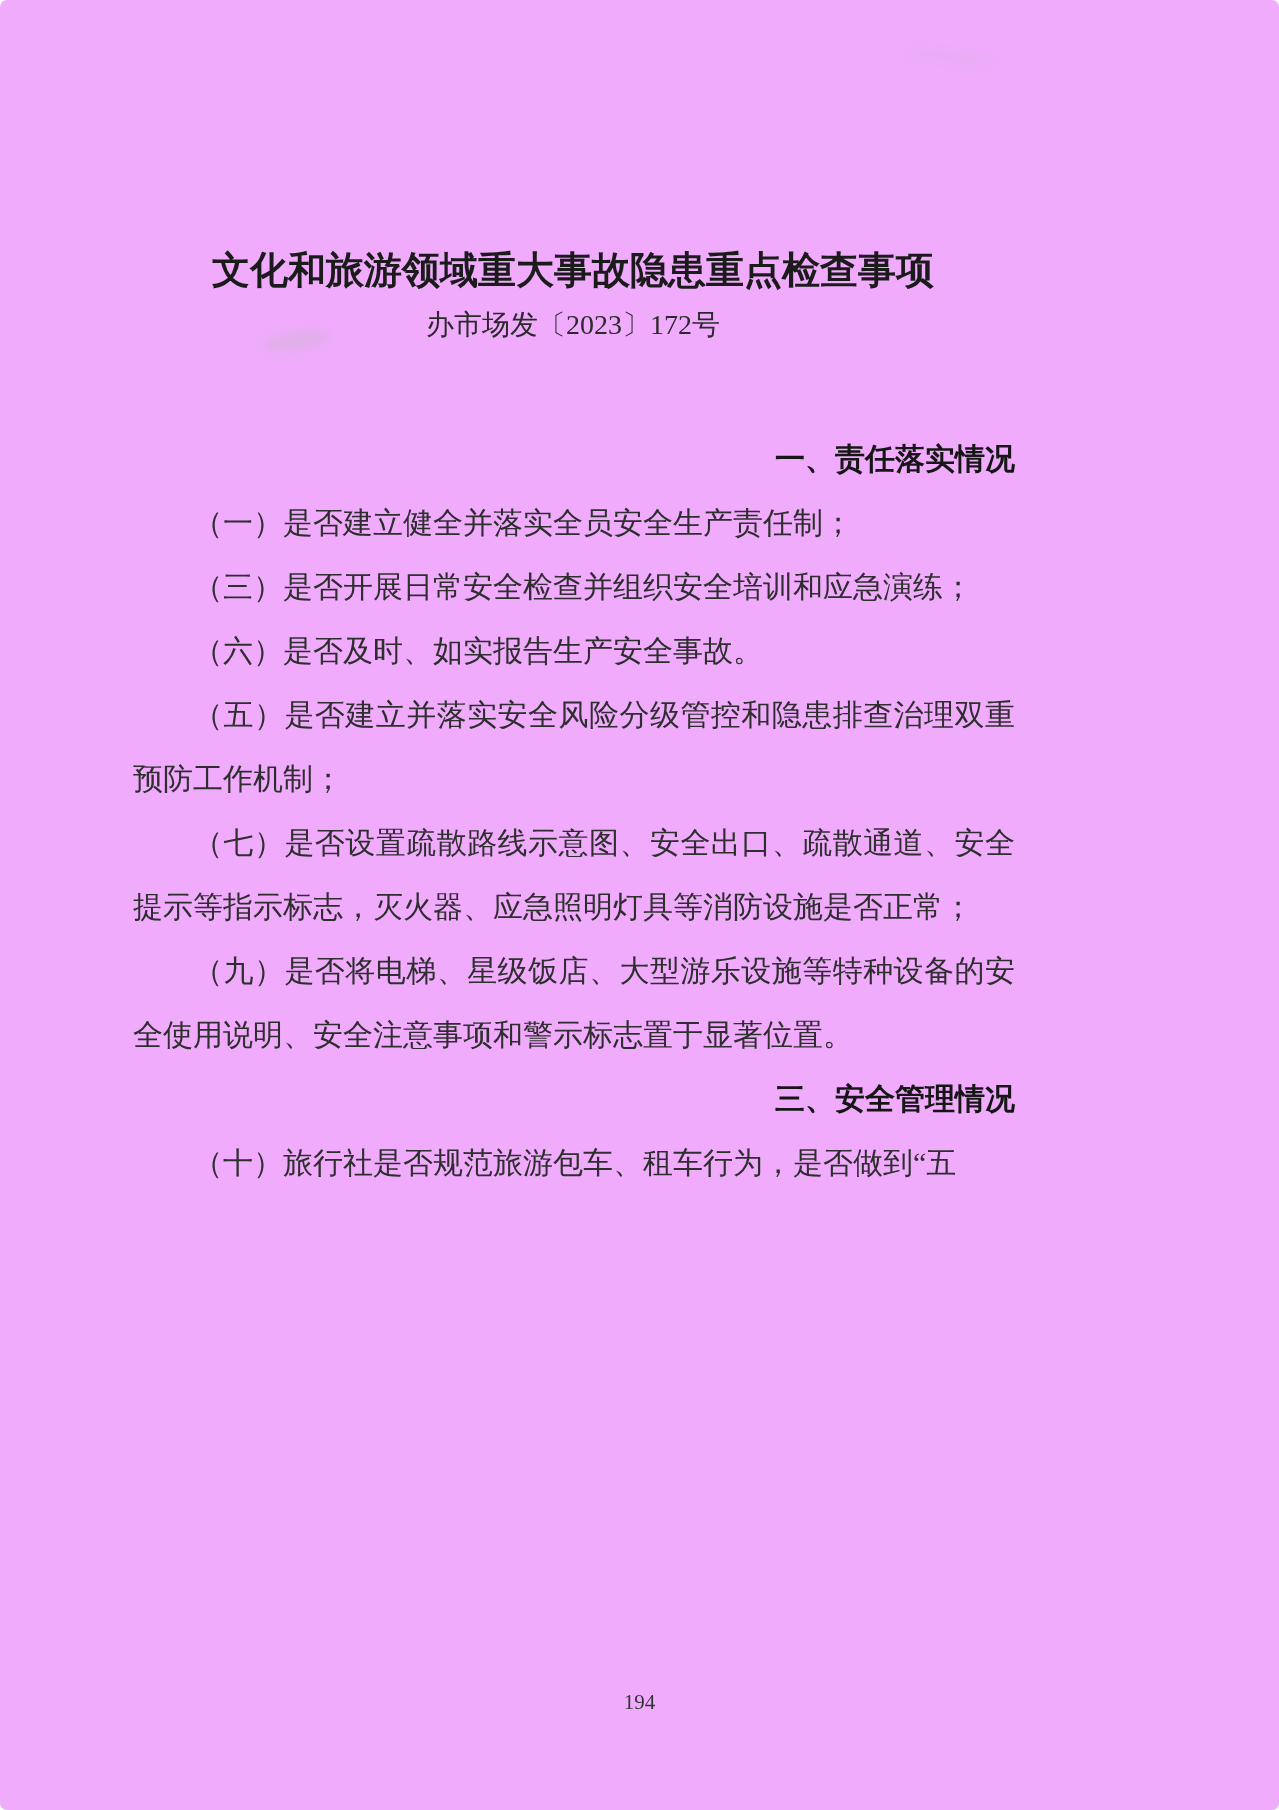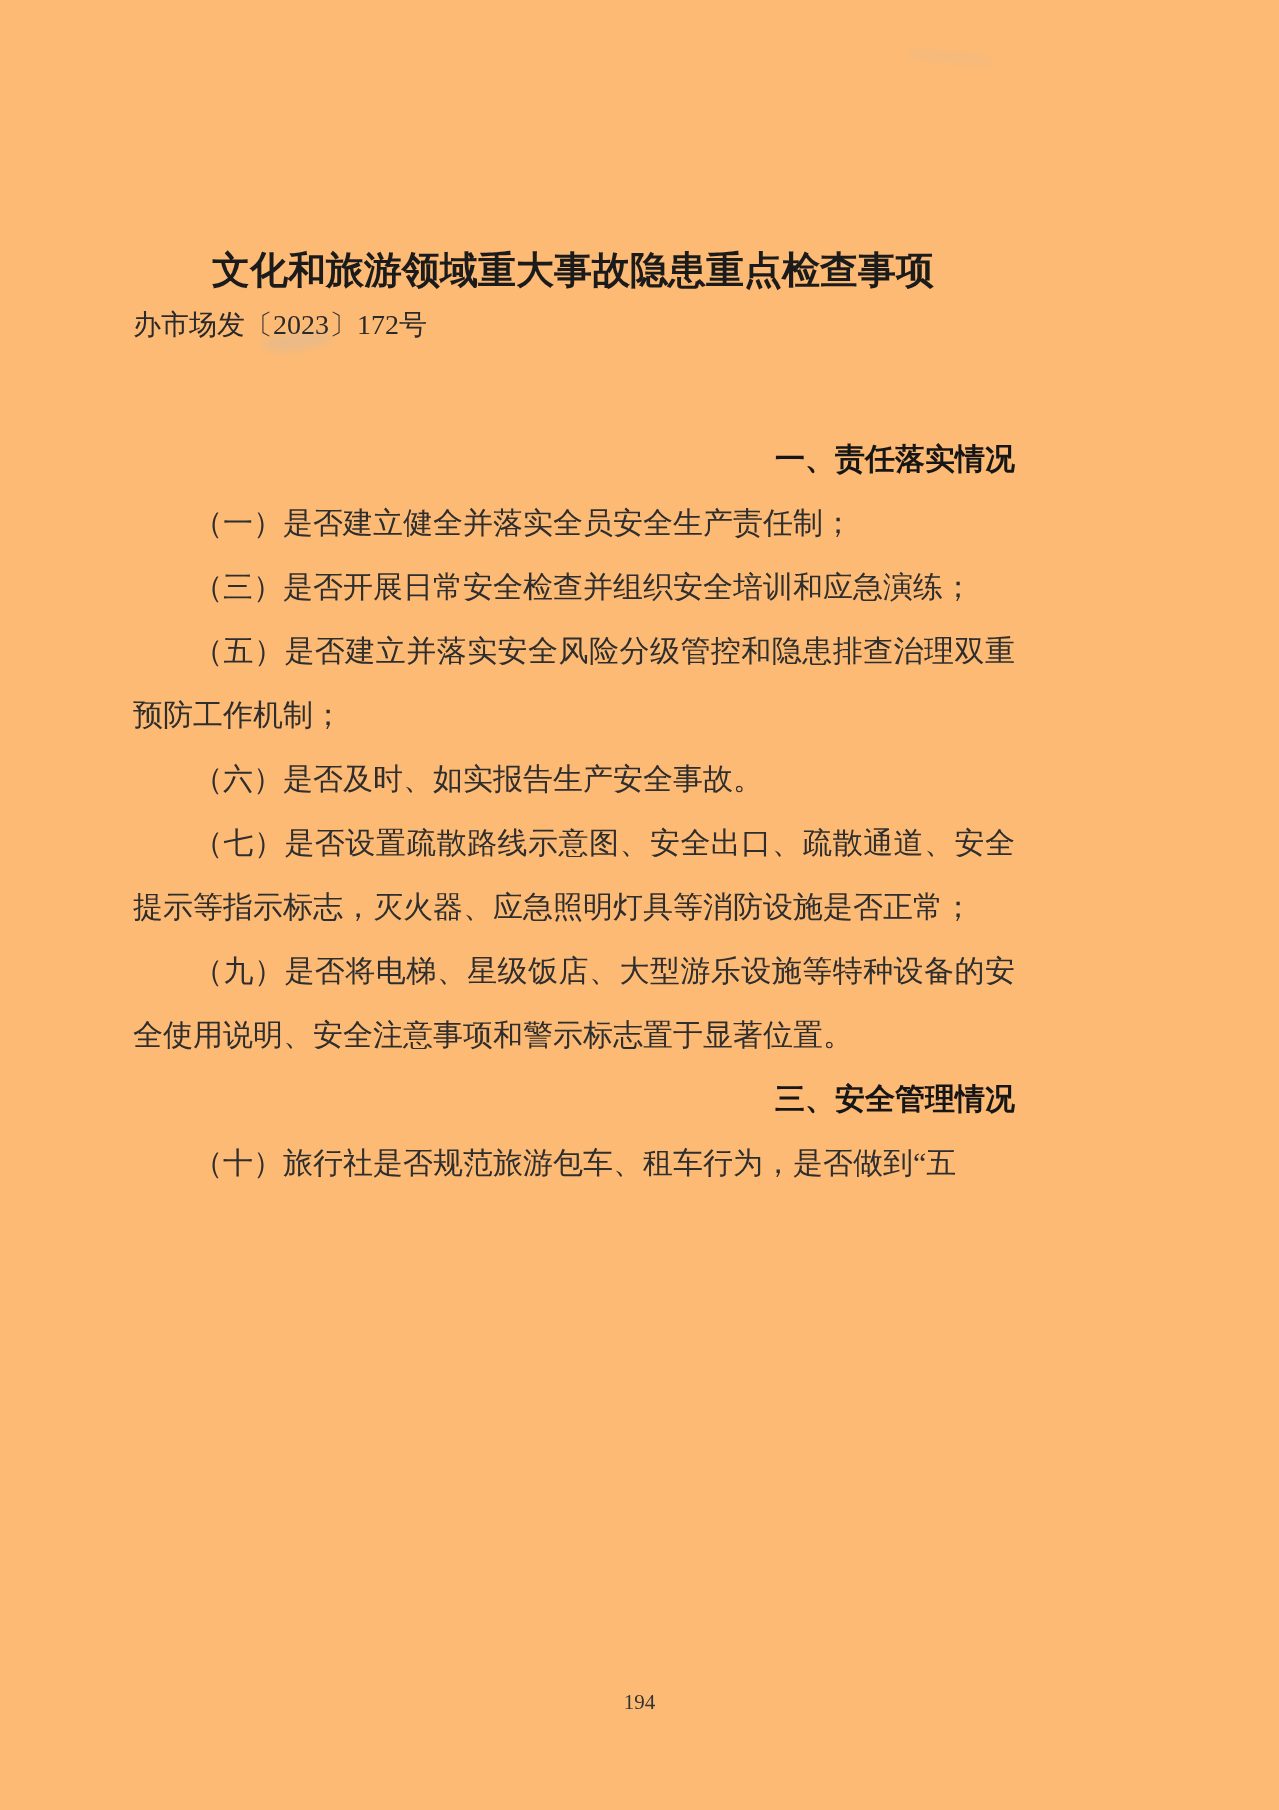--- a/index.html
+++ b/index.html
@@ -4,43 +4,45 @@
 <style>
   html, body {
     margin: 0;
     padding: 0;
     background: #ffffff;
   }
   .page {
     position: relative;
     width: 1279px;
     height: 1810px;
-    background: #fdba74;
+    background: #f0abfc;
     overflow: hidden;
     font-family: "Liberation Serif", "DejaVu Serif", serif;
     color: #2e2e2e;
+    border-radius: 7px;
   }
   .doc-title {
     position: absolute;
     top: 220px;
     left: 133px;
     width: 880px;
     text-align: center;
     font-size: 38px;
     font-weight: 900;
     letter-spacing: 0px;
     color: #1b1b1b;
     font-family: "Liberation Serif", "DejaVu Serif", serif;
     white-space: nowrap;
   }
   .doc-number {
     position: absolute;
     top: 306px;
     left: 133px;
     width: 880px;
+    text-align: center;
     font-size: 28px;
     font-weight: 400;
     color: #2a2a2a;
     font-family: "Liberation Serif", "DejaVu Serif", serif;
   }
   .doc-body {
     position: absolute;
     top: 427px;
     left: 133px;
     width: 882px;
@@ -88,22 +90,22 @@
   <div class="scan-artifact artifact-2"></div>
 
   <h1 class="doc-title">文化和旅游领域重大事故隐患重点检查事项</h1>
 
   <div class="doc-number">办市场发〔2023〕172号</div>
 
   <div class="doc-body">
     <p class="section-heading">一、责任落实情况</p>
     <p class="checklist-item">（一）是否建立健全并落实全员安全生产责任制；</p>
     <p class="checklist-item">（三）是否开展日常安全检查并组织安全培训和应急演练；</p>
+    <p class="checklist-item">（六）是否及时、如实报告生产安全事故。</p>
     <p class="checklist-item">（五）是否建立并落实安全风险分级管控和隐患排查治理双重预防工作机制；</p>
-    <p class="checklist-item">（六）是否及时、如实报告生产安全事故。</p>
     <p class="checklist-item">（七）是否设置疏散路线示意图、安全出口、疏散通道、安全提示等指示标志，灭火器、应急照明灯具等消防设施是否正常；</p>
     <p class="checklist-item">（九）是否将电梯、星级饭店、大型游乐设施等特种设备的安全使用说明、安全注意事项和警示标志置于显著位置。</p>
     <p class="section-heading">三、安全管理情况</p>
     <p class="checklist-item">（十）旅行社是否规范旅游包车、租车行为，是否做到“五</p>
   </div>
 
   <div class="page-number">194</div>
 
 </div>
 

